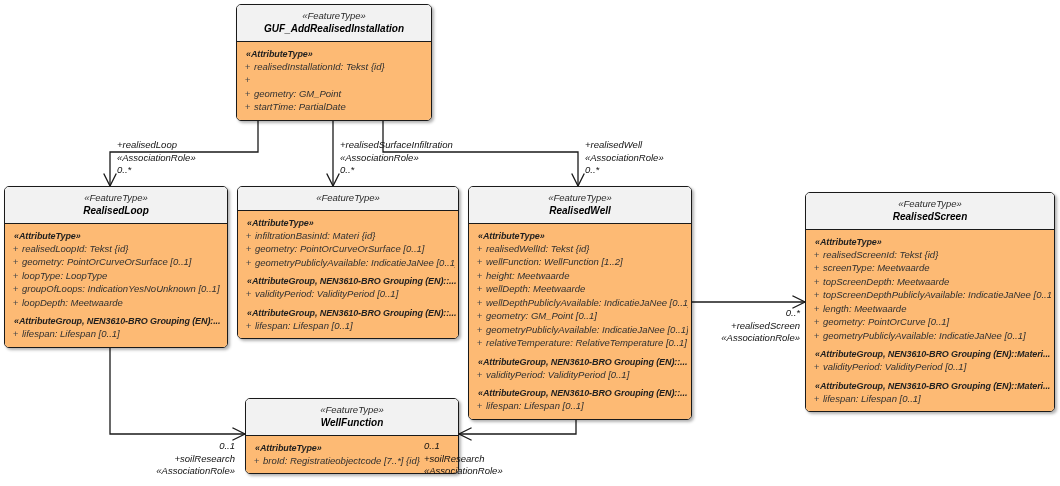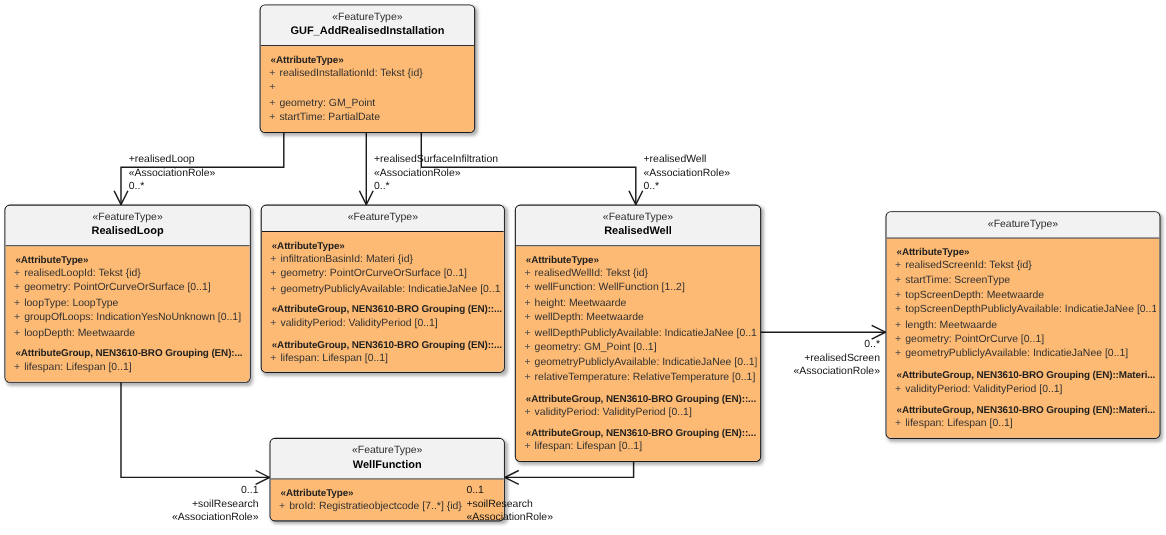--- a/index.html
+++ b/index.html
@@ -13,20 +13,21 @@
     height: 486px;
     position: relative;
     overflow: hidden;
     -webkit-font-smoothing: antialiased;
   }
   #canvas {
     position: absolute;
     left: 0; top: 0;
     width: 960px;
     height: 486px;
+    font-style: italic;
   }
   svg.edges {
     position: absolute;
     left: 0; top: 0;
     width: 1060px;
     height: 486px;
     pointer-events: none;
   }
 
   
@@ -274,30 +275,31 @@
       <div class="attr-row">
         <span class="attr-vis">+</span>
         <span class="attr-text">lifespan: Lifespan [0..1]</span>
       </div>
     </div>
   </div>
 
   <div class="uml-class" style="left:805px; top:192px; width:250px;">
     <div class="uml-header">
       <span class="stereotype">«FeatureType»</span>
+      <span class="classname">RealisedScreen</span>
     </div>
     <div class="uml-body">
       <div class="group-label">«AttributeType»</div>
       <div class="attr-row">
         <span class="attr-vis">+</span>
         <span class="attr-text">realisedScreenId: Tekst {id}</span>
       </div>
       <div class="attr-row">
         <span class="attr-vis">+</span>
-        <span class="attr-text">startTime: ScreenType</span>
+        <span class="attr-text">screenType: Meetwaarde</span>
       </div>
       <div class="attr-row">
         <span class="attr-vis">+</span>
         <span class="attr-text">topScreenDepth: Meetwaarde</span>
       </div>
       <div class="attr-row">
         <span class="attr-vis">+</span>
         <span class="attr-text">topScreenDepthPubliclyAvailable: IndicatieJaNee [0..1]</span>
       </div>
       <div class="attr-row">

